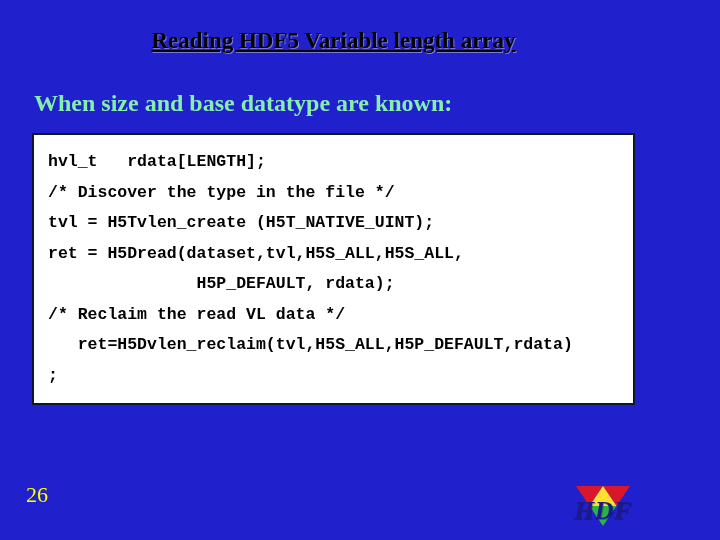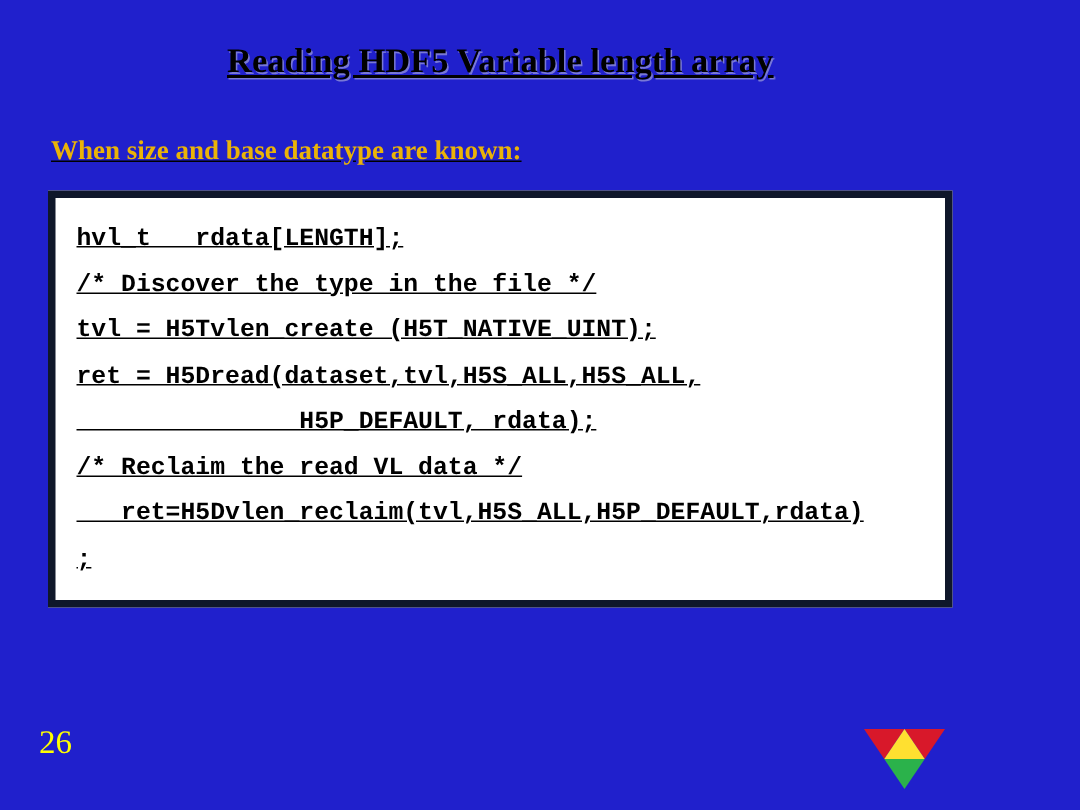--- a/index.html
+++ b/index.html
@@ -7,42 +7,41 @@
   body {
     background: #2020cc;
     font-family: "Times New Roman", Times, serif;
     position: relative;
   }
   .slide {
     width: 660px;
     height: 540px;
     position: relative;
     padding: 24px 25px 0 32px;
-    text-decoration: underline;
   }
   .title {
     text-align: center;
     font-weight: bold;
     font-size: 23px;
     color: #000000;
     text-decoration: underline;
     text-shadow: 1px 1px 0 rgba(180,180,220,0.6);
     margin-top: 4px;
     margin-bottom: 36px;
   }
   .subhead {
     font-weight: bold;
-    font-size: 18px;
-    color: #eab308;
+    font-size: 24px;
+    color: #86efac;
     margin-bottom: 16px;
     margin-left: 2px;
   }
   .code-box {
     background: #ffffff;
-    border: 5px solid #0f172a;
+    border: 2px solid #0f172a;
     padding: 12px 14px 12px 14px;
     font-family: "Courier New", Courier, monospace;
     font-size: 16.5px;
     font-weight: bold;
     line-height: 1.85;
     color: #000000;
     white-space: pre;
     overflow: hidden;
   }
   .page-num {
@@ -98,14 +97,15 @@
 
   <div class="logo">
     <svg viewBox="0 0 70 44">
       <polygon points="35,2 62,2 48.5,22" fill="#d8182a"></polygon>
       <polygon points="35,2 8,2 21.5,22" fill="#d8182a"></polygon>
       <polygon points="8,2 35,2 21.5,22" fill="#b00020" opacity="0"></polygon>
       <polygon points="35,2 48.5,22 21.5,22" fill="#ffe030"></polygon>
       <polygon points="21.5,22 48.5,22 35,42" fill="#2bb24b"></polygon>
     </svg>
   </div>
+  <div class="logo-text">HDF</div>
 
 </div>
 
 </body></html>

